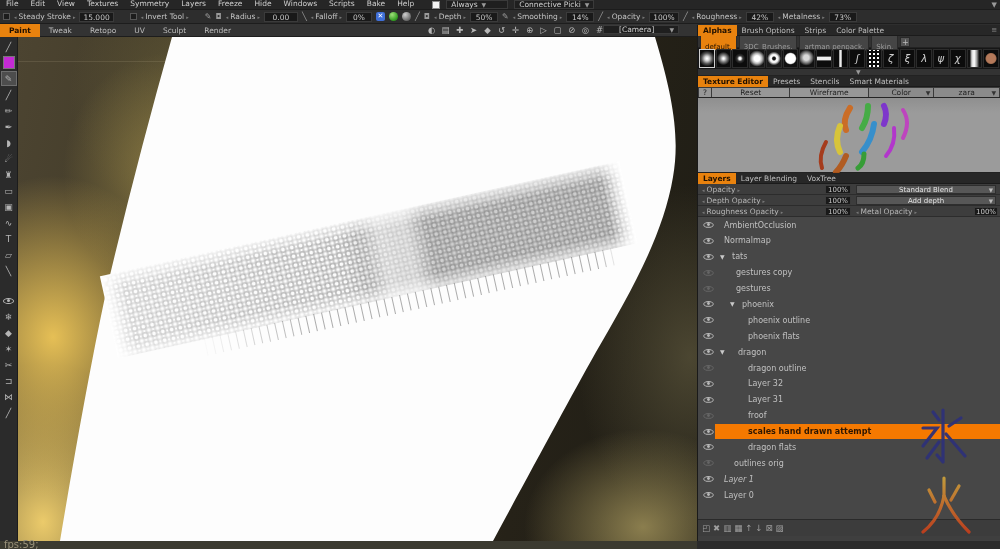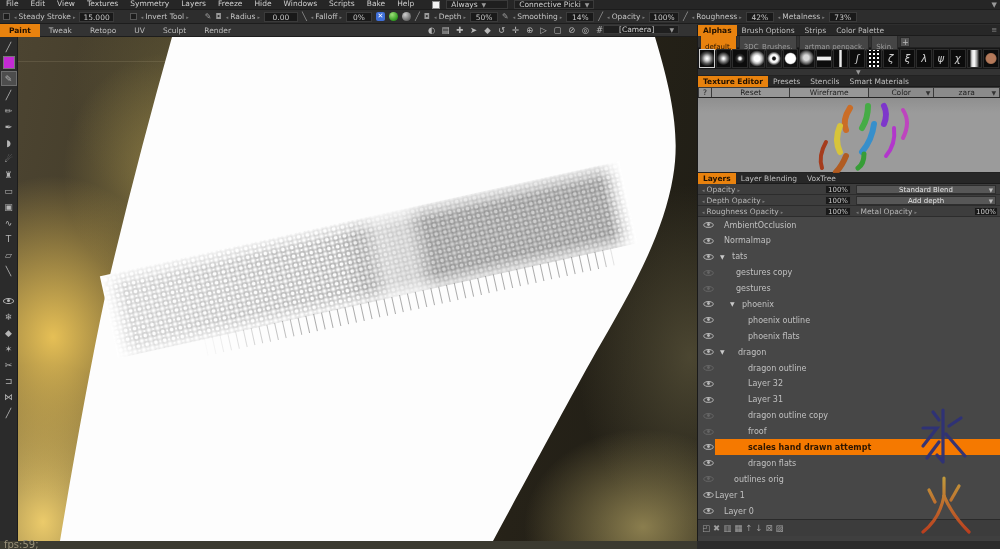--- a/index.html
+++ b/index.html
@@ -471,41 +471,37 @@
         <div class="lrow">
           <span class="eye"></span>
           <span class="lname" style="left: 50px;">Layer 32</span>
         </div>
         <div class="lrow">
           <span class="eye"></span>
           <span class="lname" style="left: 50px;">Layer 31</span>
         </div>
         <div class="lrow">
           <span class="eye dim"></span>
-          <span class="lname" style="left: 50px;">dragon outline copy</span>
-        </div>
-        <div class="lrow">
-          <span class="eye dim"></span>
           <span class="lname" style="left: 50px;">froof</span>
         </div>
         <div class="lrow sel">
           <span class="eye"></span>
           <span class="lname" style="left: 50px;">scales hand drawn attempt</span>
         </div>
         <div class="lrow">
           <span class="eye"></span>
           <span class="lname" style="left: 50px;">dragon flats</span>
         </div>
         <div class="lrow">
           <span class="eye dim"></span>
           <span class="lname" style="left: 36px;">outlines orig</span>
         </div>
         <div class="lrow">
           <span class="eye"></span>
-          <span class="lname" style="left: 17px;">Layer 1</span>
+          <span class="lname" style="left: 26px; font-style: italic;">Layer 1</span>
         </div>
         <div class="lrow">
           <span class="eye"></span>
           <span class="lname" style="left: 26px;">Layer 0</span>
         </div>
       </div>
     <div class="lacts">
         <span class="act">◰</span>
         <span class="act">✖</span>
         <span class="act">▥</span>

